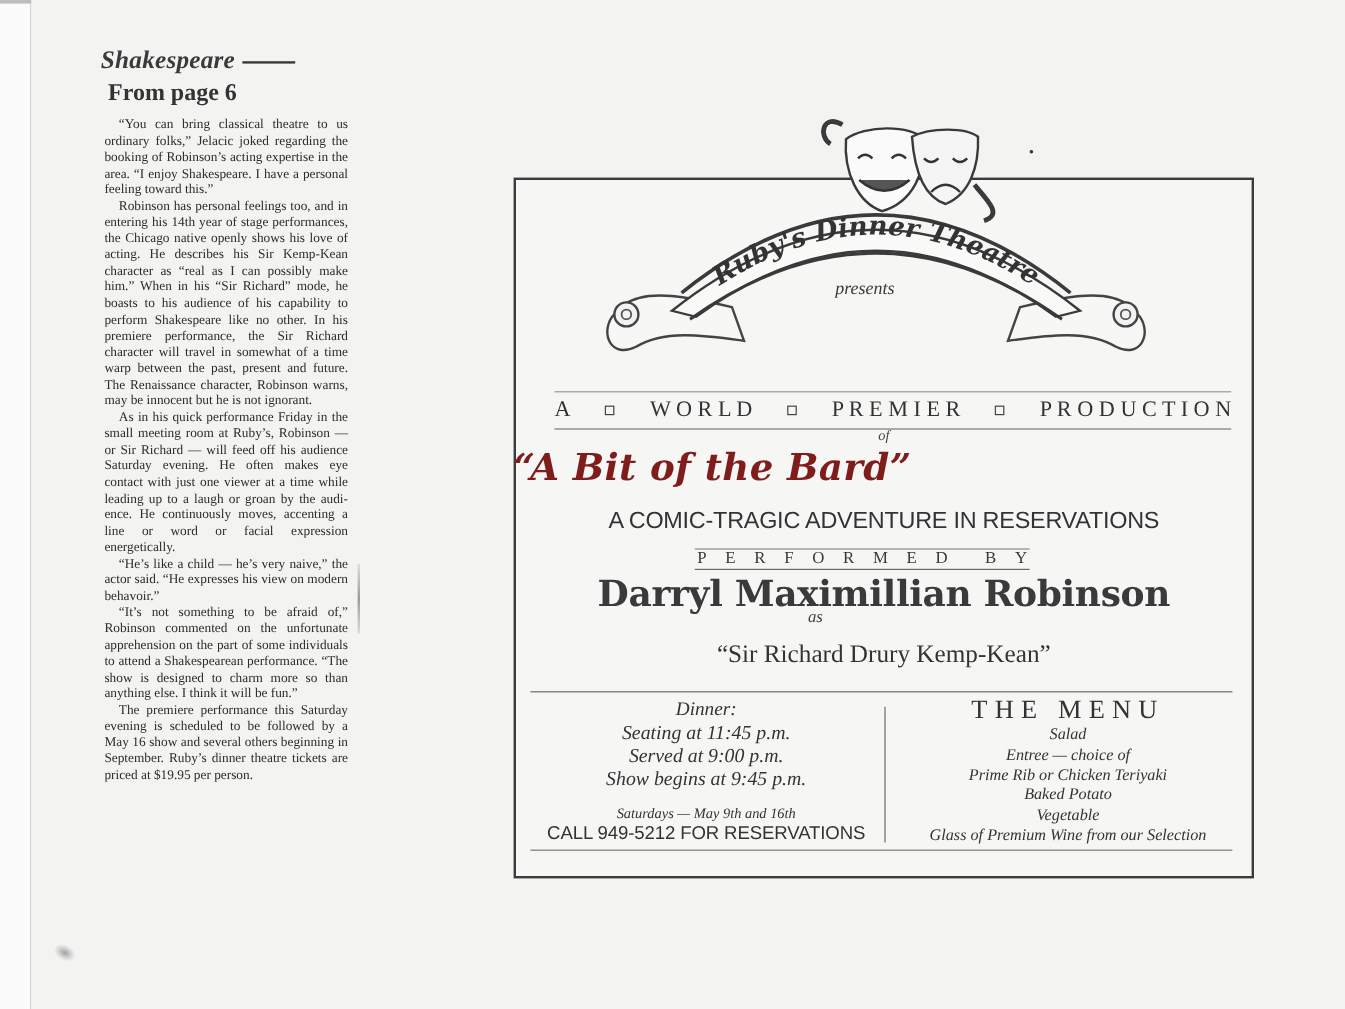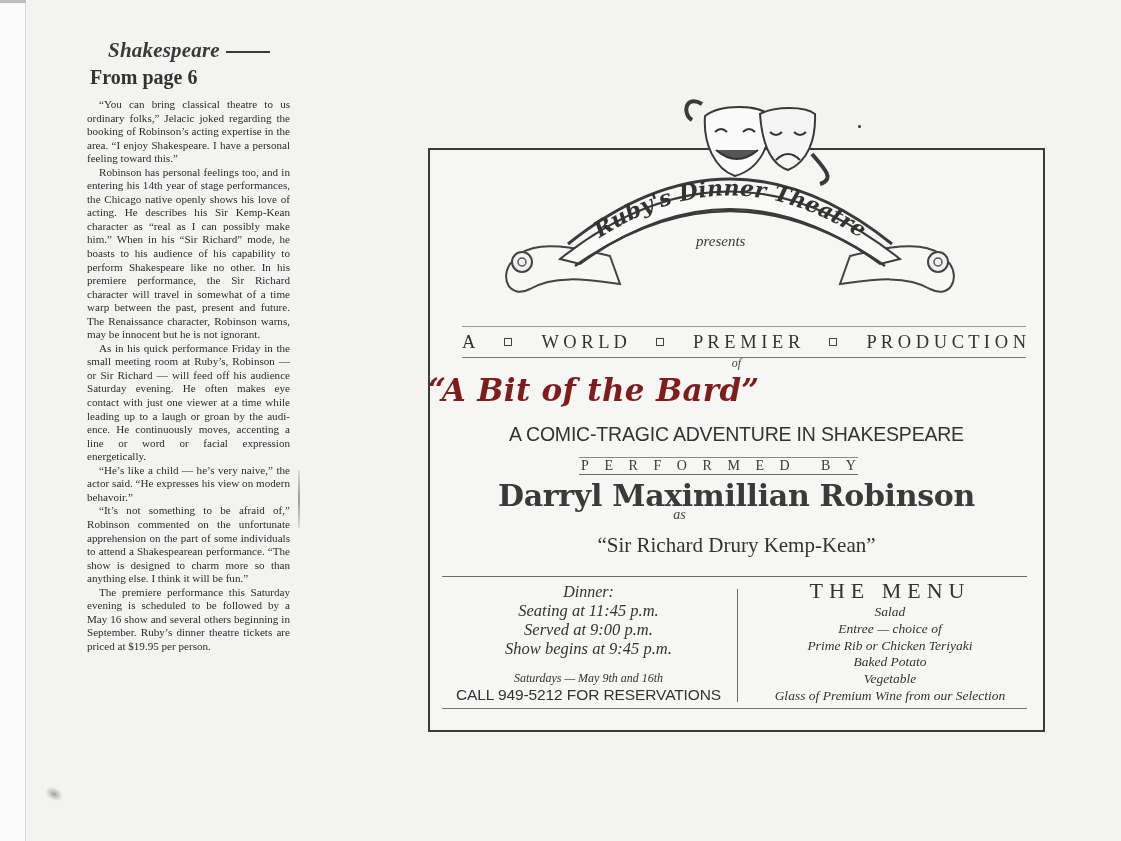--- a/index.html
+++ b/index.html
@@ -28,21 +28,21 @@
       transform: rotate(28deg);
       opacity: 0.8;
     }
 
     
     .article {
       position: absolute; left: 84px; top: 38px; width: 206px;
     }
     .headline {
       font-style: italic; font-weight: bold; font-size: 21px; color: #3a3a3a;
-      letter-spacing: 0.2px; white-space: nowrap; margin-left: 24px;
+      letter-spacing: 0.2px; white-space: nowrap;
     }
     .headline .rule {
       display: inline-block; width: 44px; height: 2px; background: #3a3a3a;
       vertical-align: middle; margin-left: 6px;
     }
     .jump {
       font-weight: bold; font-size: 20px; margin-top: 3px; margin-left: 6px; color: #333;
     }
     .body-text {
       margin-top: 9px; margin-left: 3px;
@@ -195,21 +195,21 @@
   <span>A</span>
   <span class="sq"></span>
   <span>W O R L D</span>
   <span class="sq"></span>
   <span>P R E M I E R</span>
   <span class="sq"></span>
   <span>P R O D U C T I O N</span>
 </div>
 <div class="of" style="left:428px;width:617px;">of</div>
 <div class="title">“A Bit of the Bard”</div>
-<div class="subtitle">A COMIC-TRAGIC ADVENTURE IN SHAKESPEARE</div>
+<div class="subtitle">A COMIC-TRAGIC ADVENTURE IN RESERVATIONS</div>
 
 <div class="performed">
   <span>P</span>
   <span>E</span>
   <span>R</span>
   <span>F</span>
   <span>O</span>
   <span>R</span>
   <span>M</span>
   <span>E</span>

